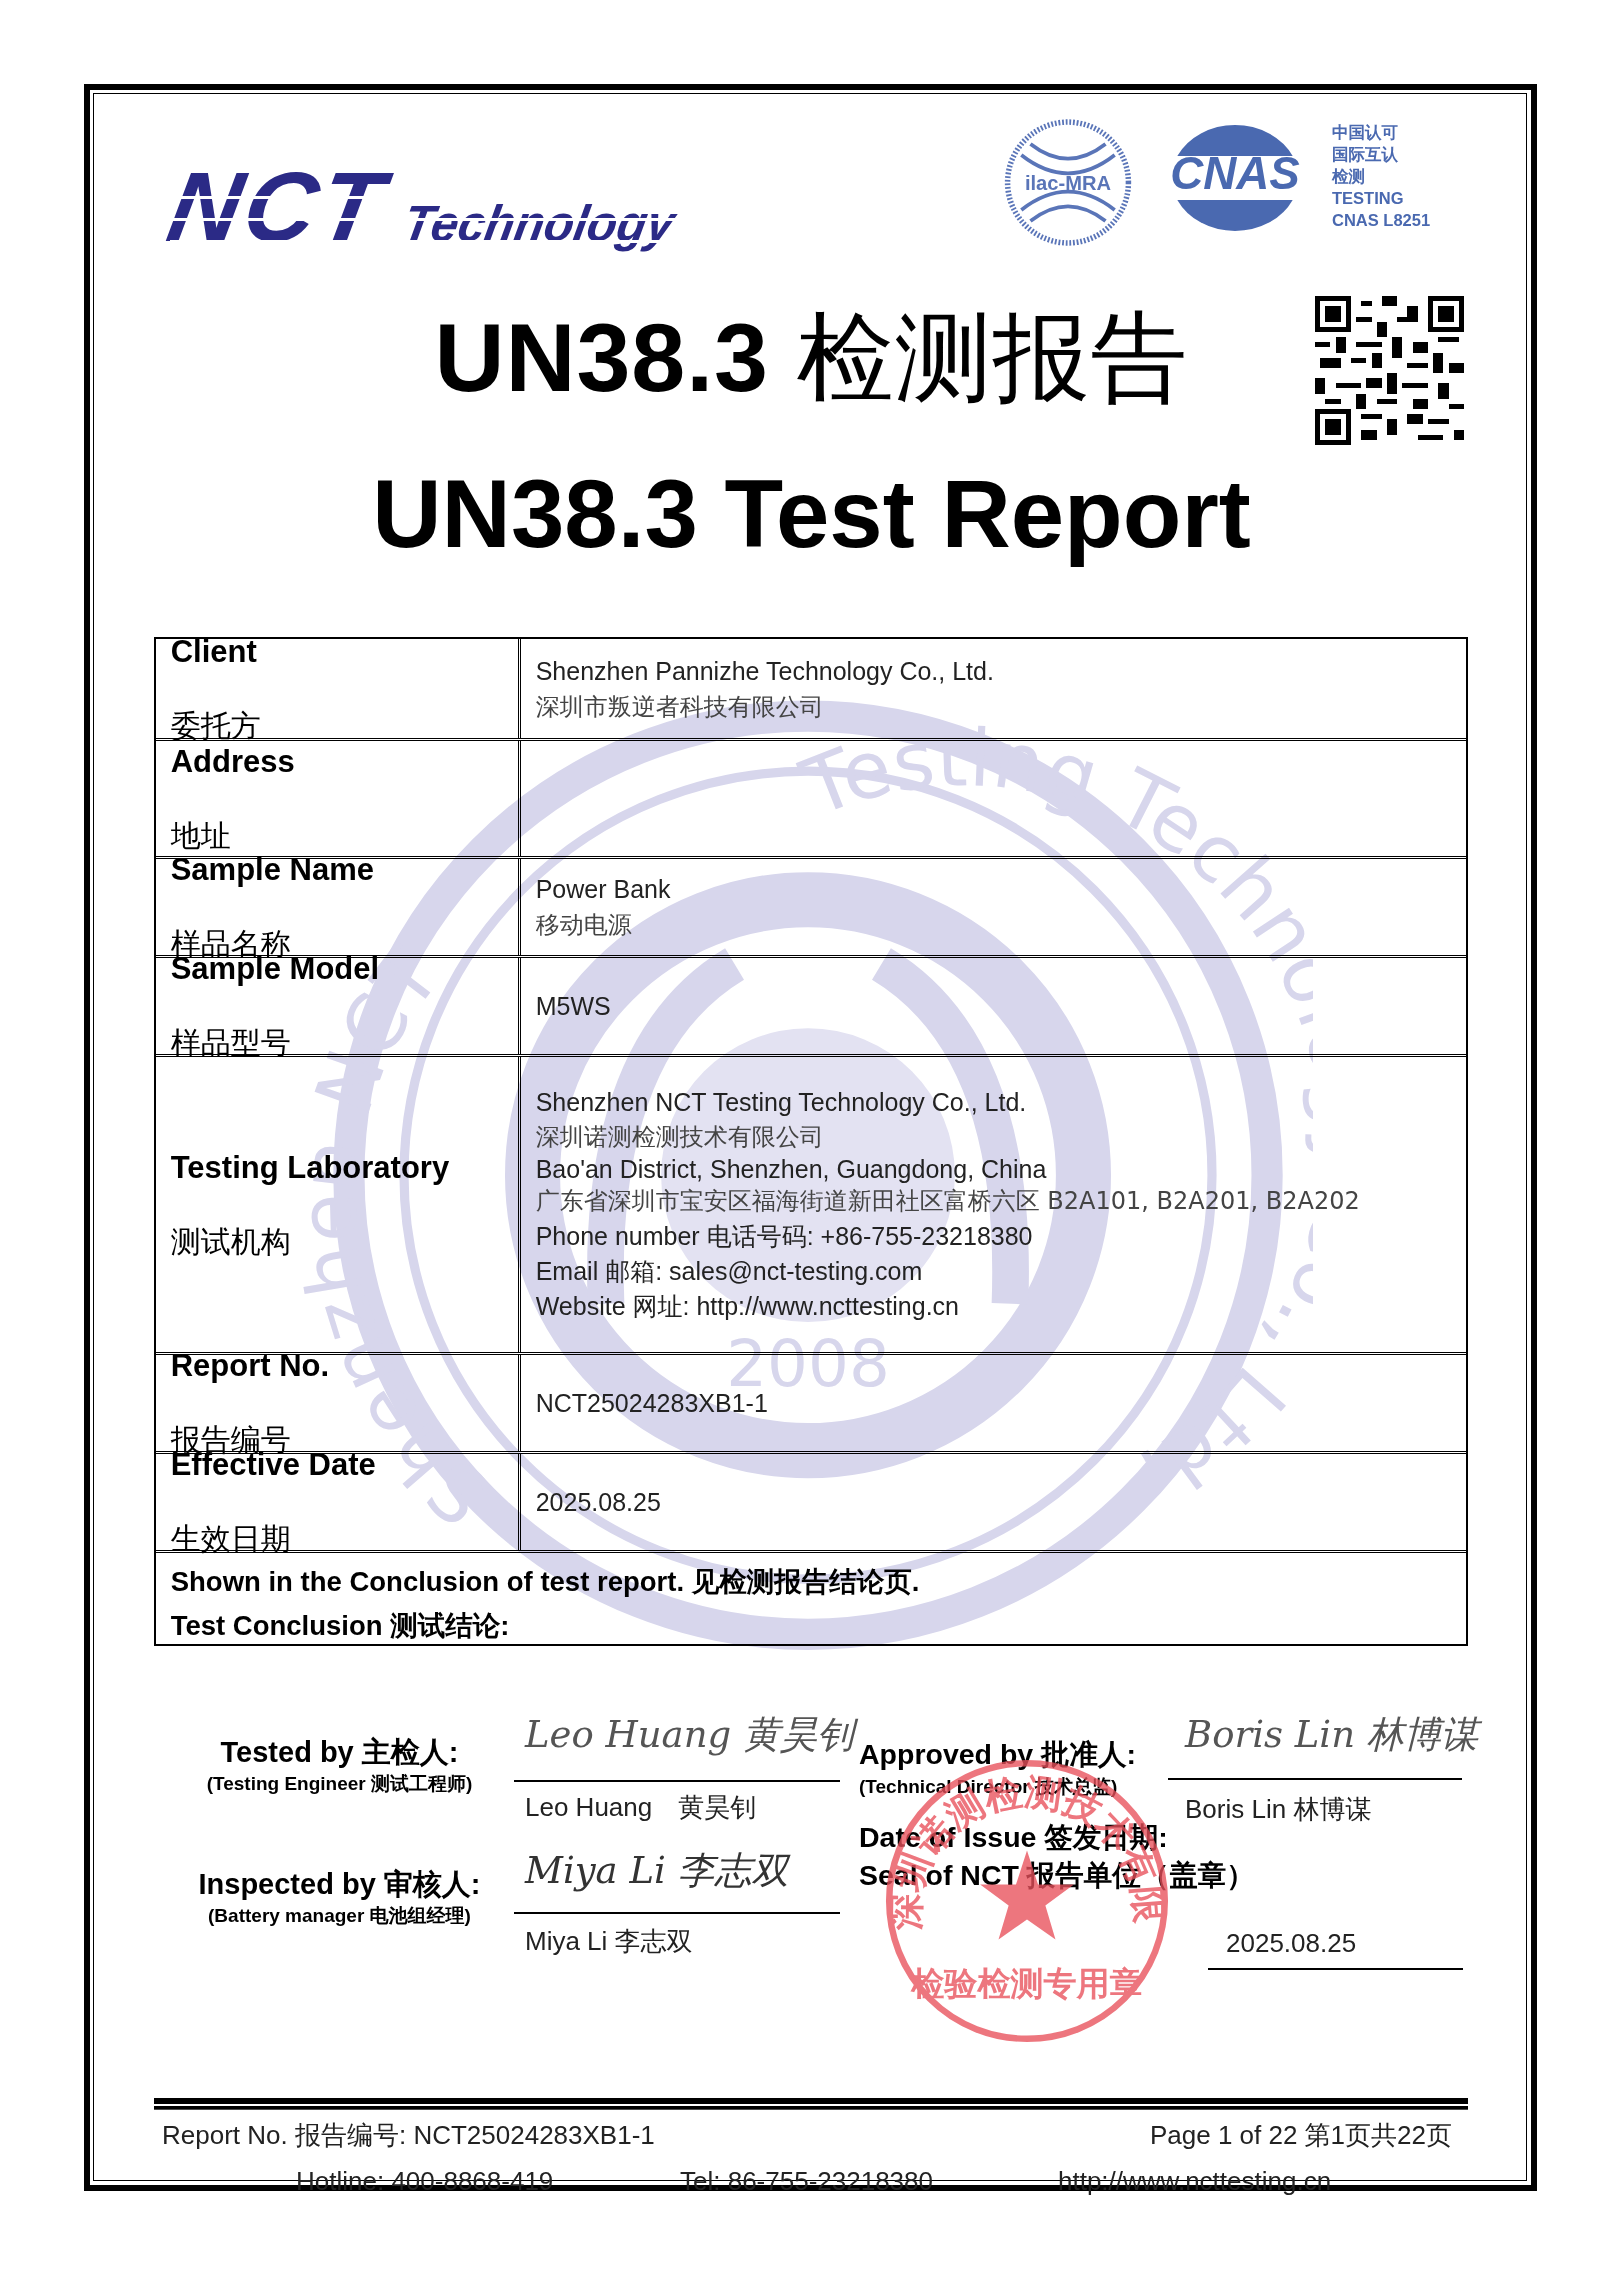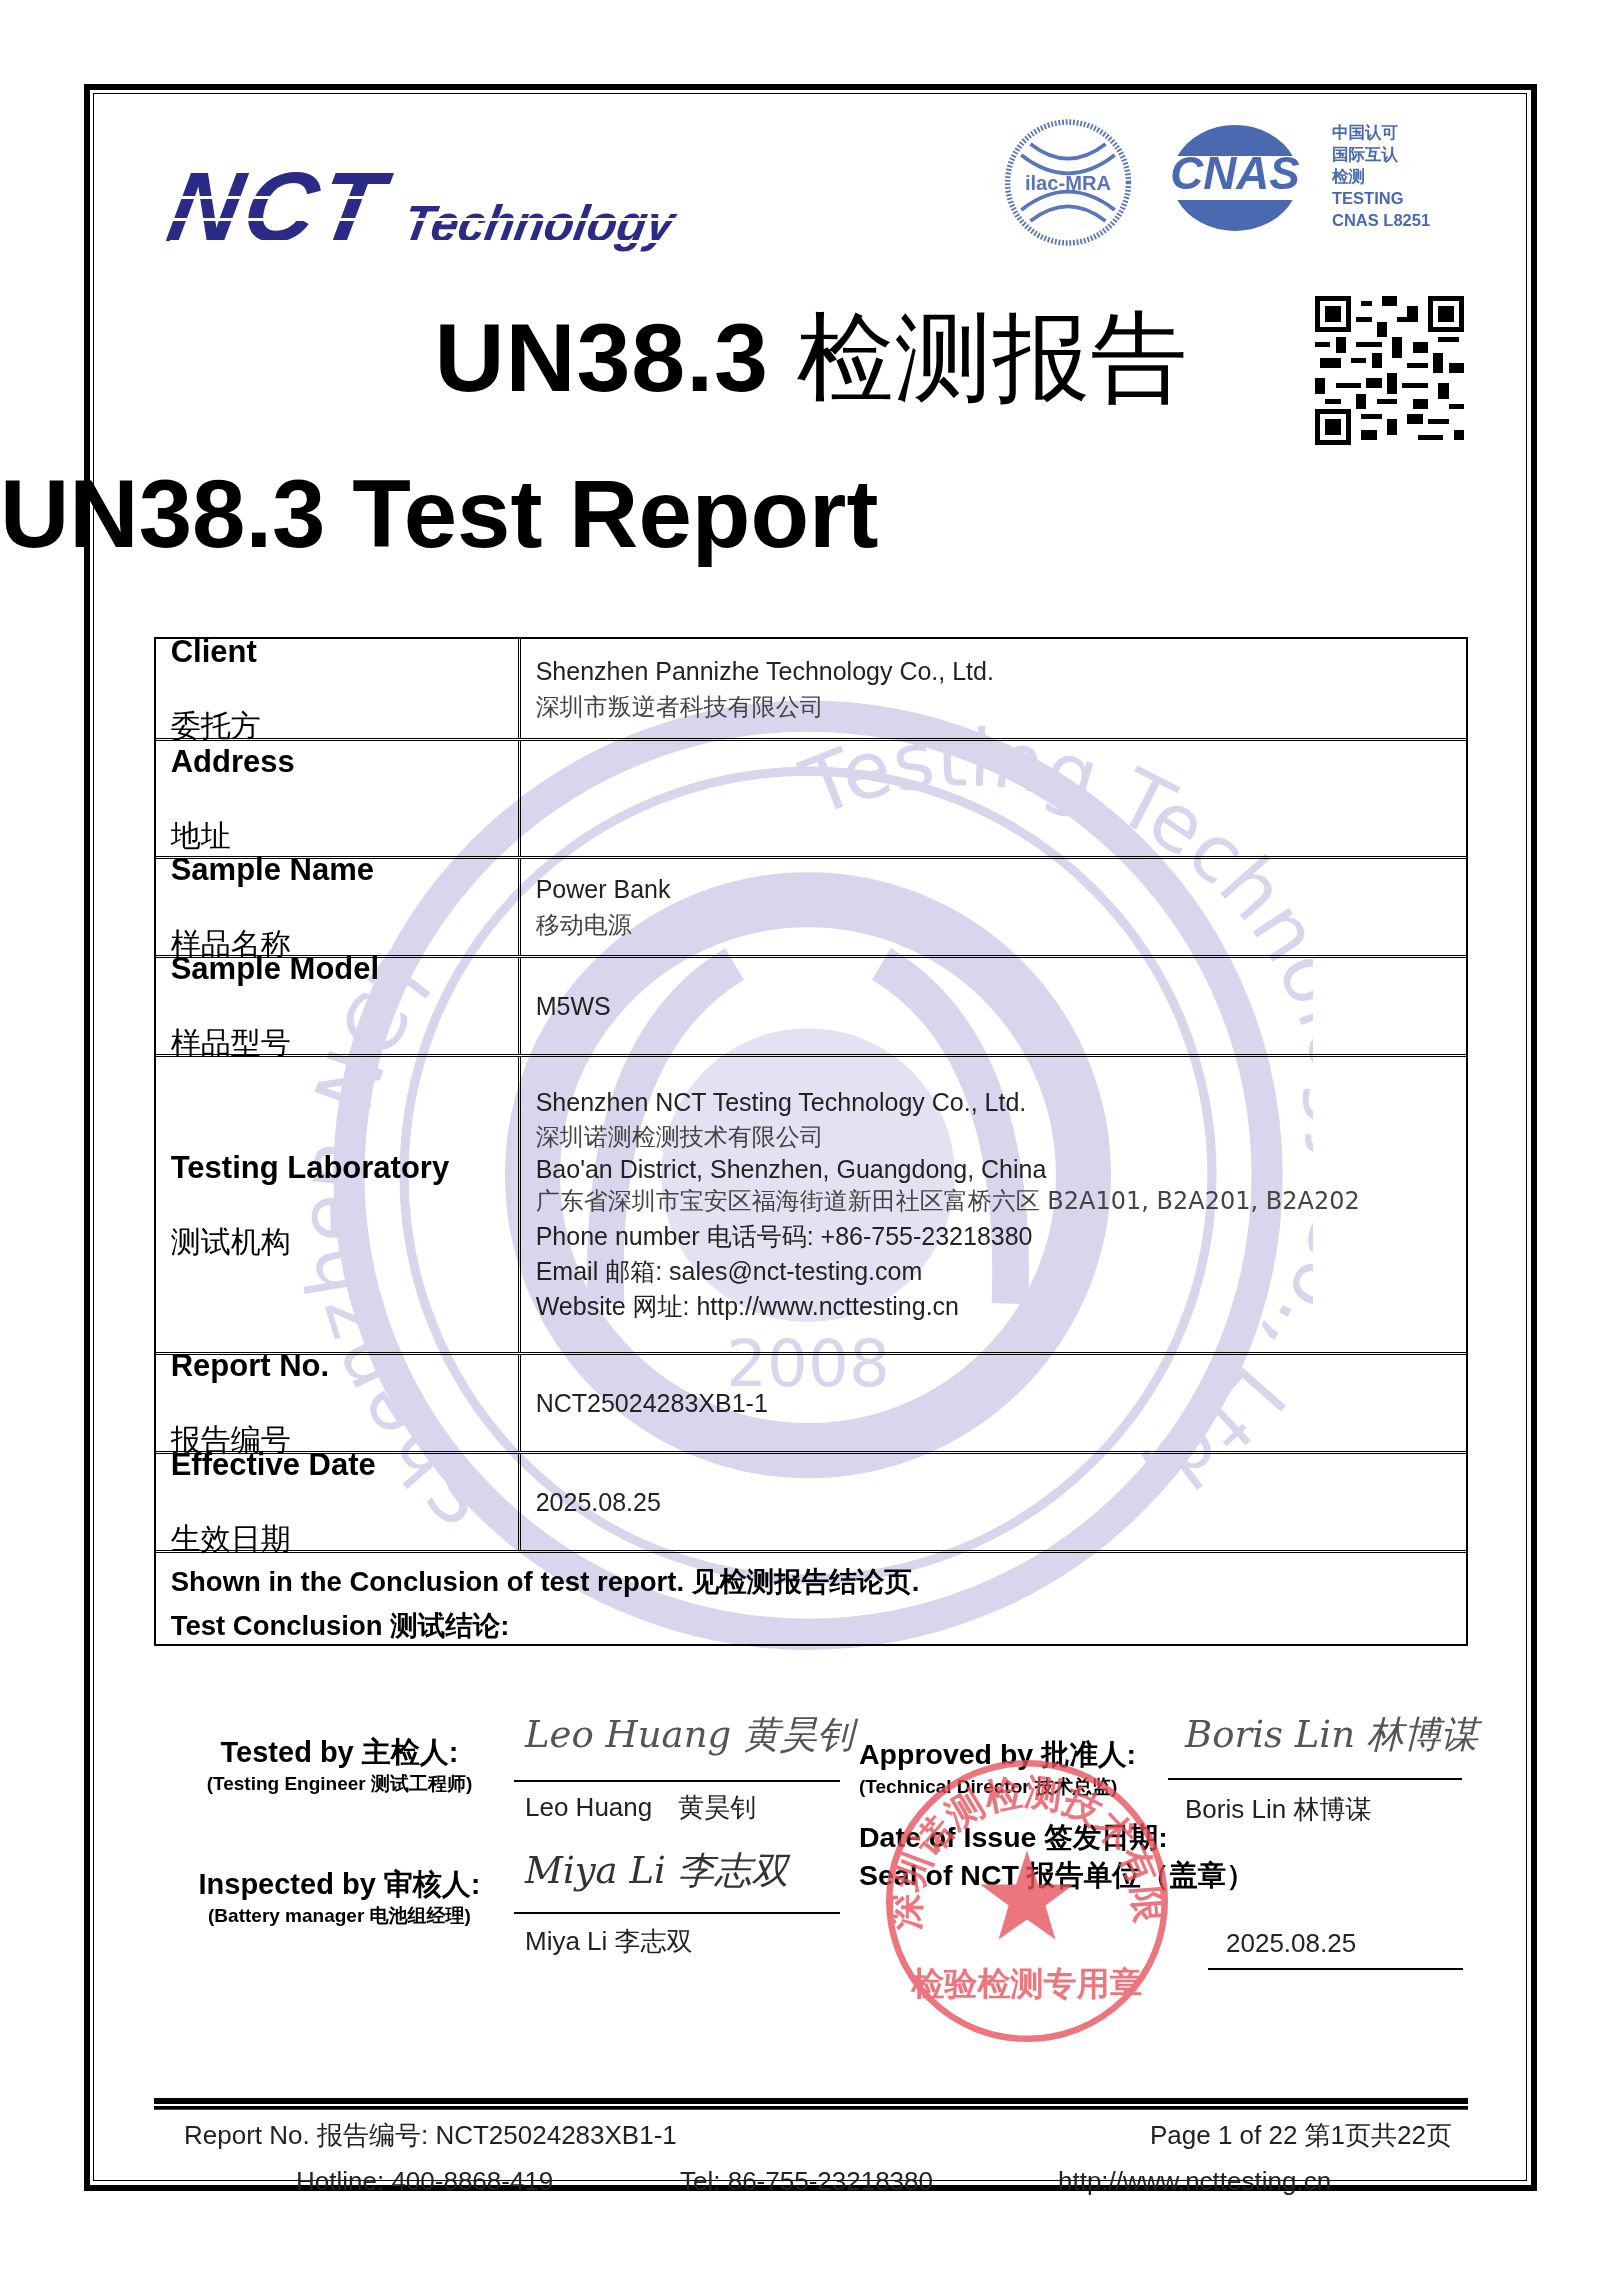--- a/index.html
+++ b/index.html
@@ -15,21 +15,21 @@
   .logo .tech { position:absolute; left:234px; top:35px; font-family:"Liberation Sans", sans-serif; font-style:italic; font-weight:bold; font-size:51px; line-height:55px; color:#2b2a86; transform:skewX(-10deg) scaleX(0.95); transform-origin:left; }
   .logo .stripe { position:absolute; left:0; width:533px; height:2.8px; background:#fff; }
 
   .ilac { position:absolute; left:1003px; top:118px; width:130px; height:129px; }
   .cnas { position:absolute; left:1159px; top:119px; width:152px; height:118px; }
   .cnas-text { position:absolute; left:1332px; top:121px; font-size:16.5px; line-height:22px; font-weight:bold; color:#4a69b0; }
   .qr { position:absolute; left:1315px; top:296px; width:149px; height:149px; }
 
   .title-cn { position:absolute; left:0; width:1623px; top:303px; text-align:center; font-size:97px; font-weight:bold; line-height:110px; letter-spacing:0.9px; }
   .title-cn .cn { font-family:"DejaVu Serif", serif; font-weight:normal; }
-  .title-en { position:absolute; left:0; width:1623px; top:459px; font-size:96px; font-weight:bold; line-height:110px; }
+  .title-en { position:absolute; left:0; width:1623px; top:459px; text-align:center; font-size:96px; font-weight:bold; line-height:110px; }
 
   
   .watermark { position:absolute; left:303px; top:661px; width:1010px; height:1010px; pointer-events:none; }
 
   
   .info { position:absolute; left:154px; top:637px; width:1314px; border:2.8px double #000; box-sizing:border-box; border-collapse:collapse; }
   .row { display:flex; border-top:3.7px double #000; box-sizing:border-box; }
   .row:first-child { border-top:none; }
   .lbl { width:365px; border-right:3.7px double #000; padding:9.2px 14.7px; box-sizing:border-box; display:flex; flex-direction:column; justify-content:center;gap:32px; }
   .lbl .en { font-weight:bold; font-size:31px; line-height:42px; }
@@ -270,18 +270,18 @@
   <defs>
       <path id="sealArc" d="M 45 200 A 118 118 0 1 1 275 200"></path>
     </defs>
   <circle cx="160" cy="160" r="150" fill="none" stroke="#e8505b" stroke-width="7"></circle>
   <text font-size="40" font-weight="bold" fill="#e8505b" font-family="DejaVu Sans, sans-serif"><textPath href="#sealArc" startOffset="2%">深圳诺测检测技术有限公司</textPath></text>
   <polygon points="160,105 172,142 211,142 180,165 191,202 160,180 129,202 140,165 109,142 148,142" fill="#e8505b"></polygon>
   <text x="160" y="262" text-anchor="middle" font-size="36" font-weight="bold" fill="#e8505b" font-family="DejaVu Sans, sans-serif">检验检测专用章</text>
 </svg>
 
 <div class="footer-rule"></div>
-<div class="footer-row" style="left:184px; top:2119px;">Report No. 报告编号: NCT25024283XB1-1</div>
+<div class="footer-row" style="left:162px; top:2119px;">Report No. 报告编号: NCT25024283XB1-1</div>
 <div class="footer-row" style="right:171px; top:2119px;">Page 1 of 22 第1页共22页</div>
 <div class="footer-row" style="left:296px; top:2165px;">Hotline: 400-8868-419</div>
 <div class="footer-row" style="left:680px; top:2165px;">Tel: 86-755-23218380</div>
 <div class="footer-row" style="left:1058px; top:2165px;">http://www.ncttesting.cn</div>
 
 
 </body></html>

